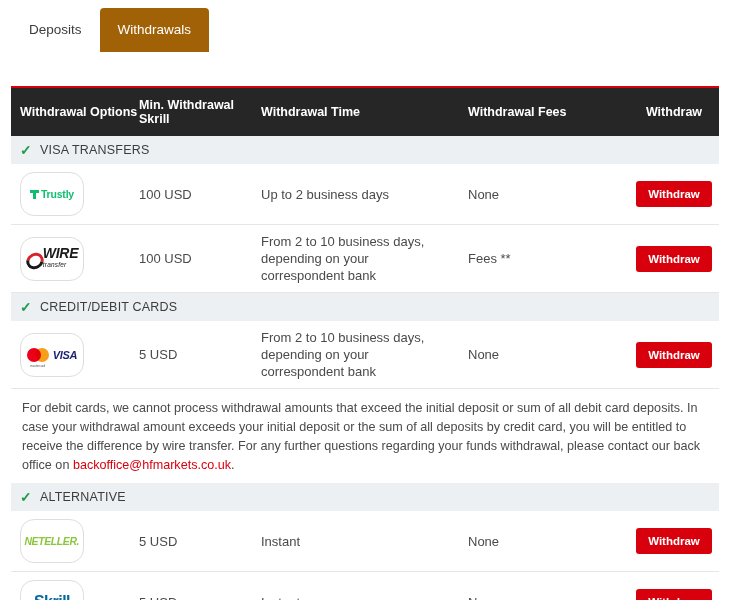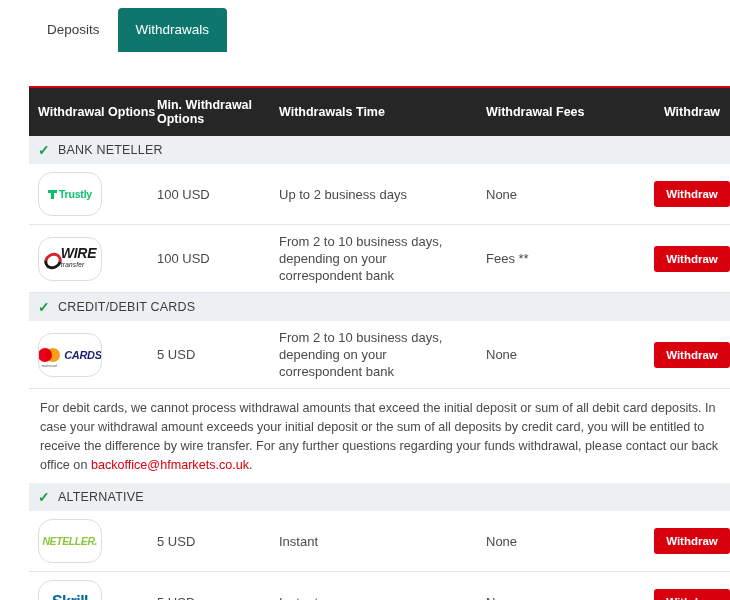--- a/index.html
+++ b/index.html
@@ -12,21 +12,20 @@
     height: 600px;
     font-family: "Liberation Sans", sans-serif;
     font-size: 13px;
     color: #3c3c3c;
     overflow: hidden;
   }
   .page {
     position: relative;
     width: 618px;
     height: 600px;
-    padding-left: 18px;
   }
 
   
   .tabs {
     position: relative;
     height: 52px;
     padding-left: 11px;
     box-sizing: border-box;
     display: flex;
     align-items: flex-end;
@@ -36,21 +35,21 @@
     line-height: 44px;
     padding: 0 18px;
     font-size: 13.5px;
     color: #3c3c3c;
     background: #ffffff;
     border-radius: 4px 4px 0 0;
     cursor: pointer;
     white-space: nowrap;
   }
   .tab.active {
-    background: #0f766e;
+    background: #a16207;
     color: #ffffff;
     font-weight: normal;
   }
 
   
   .table-wrap {
     padding: 0 11px;
     box-sizing: border-box;
     width: 730px;
     margin-top: 34px;
@@ -209,29 +208,29 @@
     </div>
     <div class="tab active">
       <span>Withdrawals</span>
     </div>
   </div>
 
   <div class="table-wrap">
 
     <div class="thead">
       <div class="col-opt">Withdrawal Options</div>
-      <div class="col-amt">Min. Withdrawal Options</div>
-      <div class="col-time">Withdrawals Time</div>
+      <div class="col-amt">Min. Withdrawal Skrill</div>
+      <div class="col-time">Withdrawal Time</div>
       <div class="col-fees">Withdrawal Fees</div>
       <div class="col-wd">Withdraw</div>
     </div>
 
     <div class="section-band">
       <span class="check">✓</span>
-      <span>BANK NETELLER</span>
+      <span>VISA TRANSFERS</span>
     </div>
 
     <div class="row">
       <div class="col-opt">
         <div class="logo-box">
           <span class="lg-trustly"><span class="tmark"></span>Trustly</span>
         </div>
       </div>
       <div class="col-amt">100 USD</div>
       <div class="col-time">Up to 2 business days</div>
@@ -265,21 +264,21 @@
 
     <div class="row">
       <div class="col-opt">
         <div class="logo-box">
           <span class="lg-cards">
             <span class="mc">
               <i class="c1"></i>
                 <i class="c2"></i>
                 <span class="mc-label">mastercard</span>
             </span>
-            <span class="visa">CARDS</span>
+            <span class="visa">VISA</span>
           </span>
         </div>
       </div>
       <div class="col-amt">5 USD</div>
       <div class="col-time">From 2 to 10 business days, depending on your correspondent bank</div>
       <div class="col-fees">None</div>
       <div class="col-wd">
         <button class="btn-withdraw">Withdraw</button>
       </div>
     </div>

